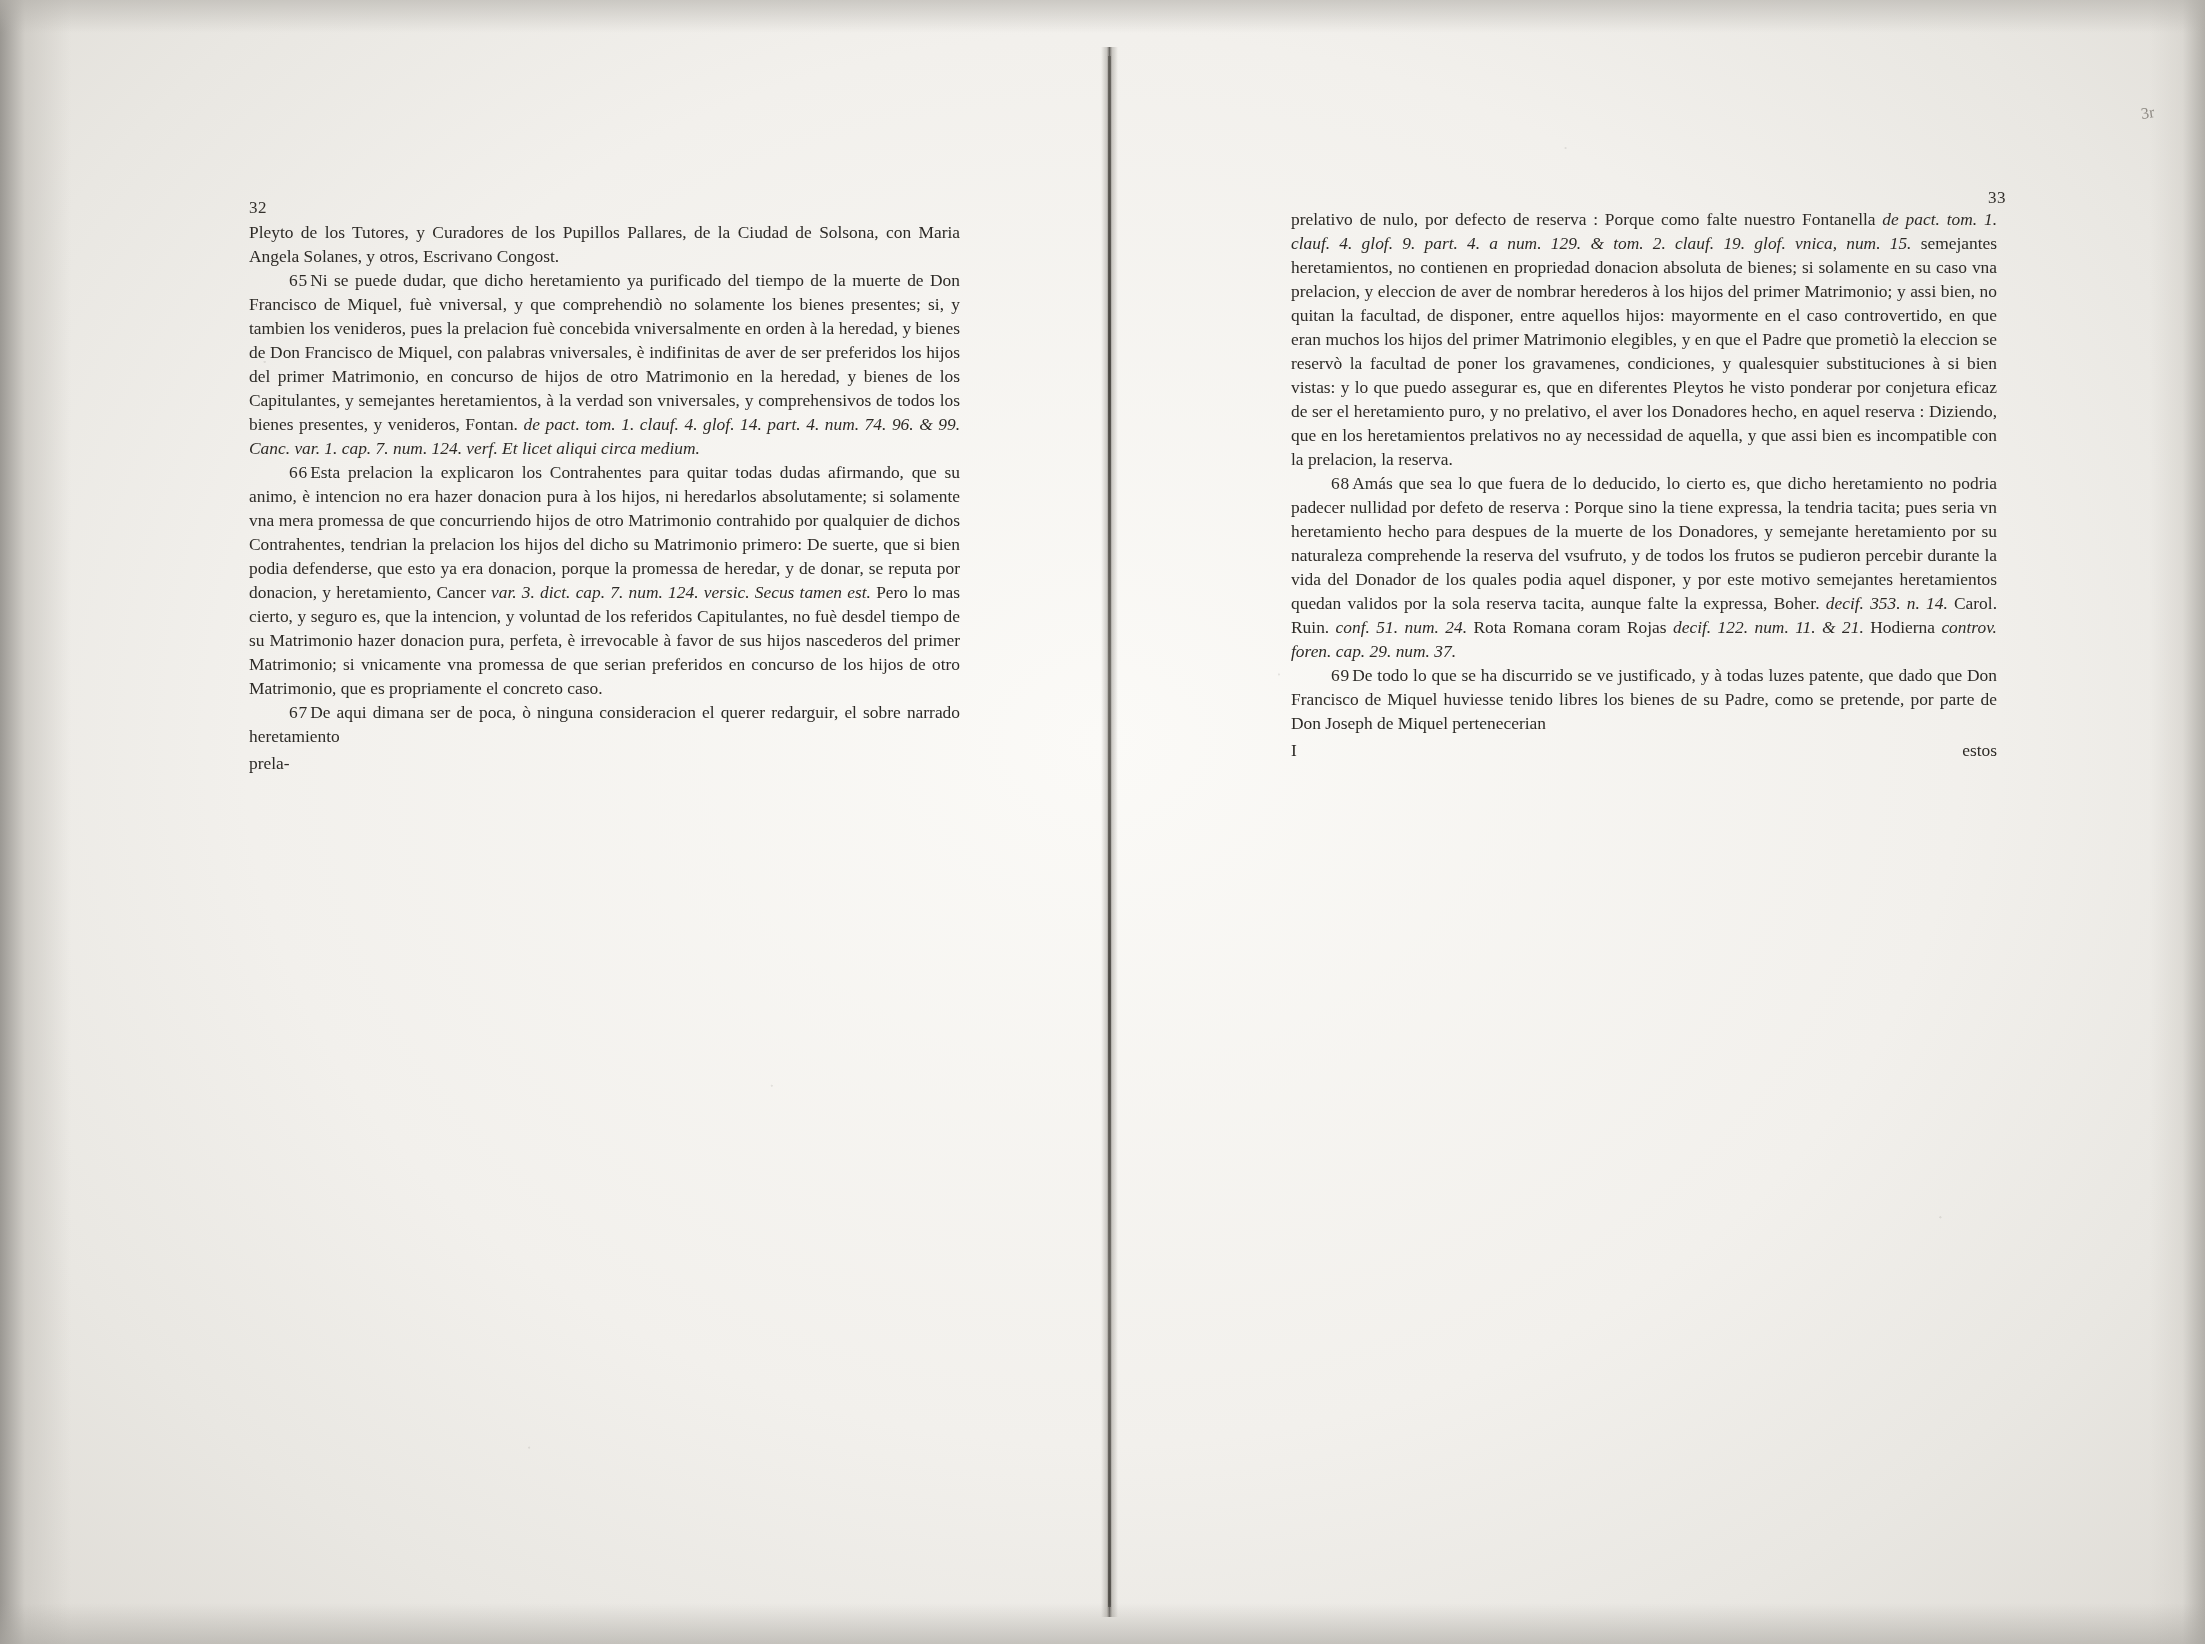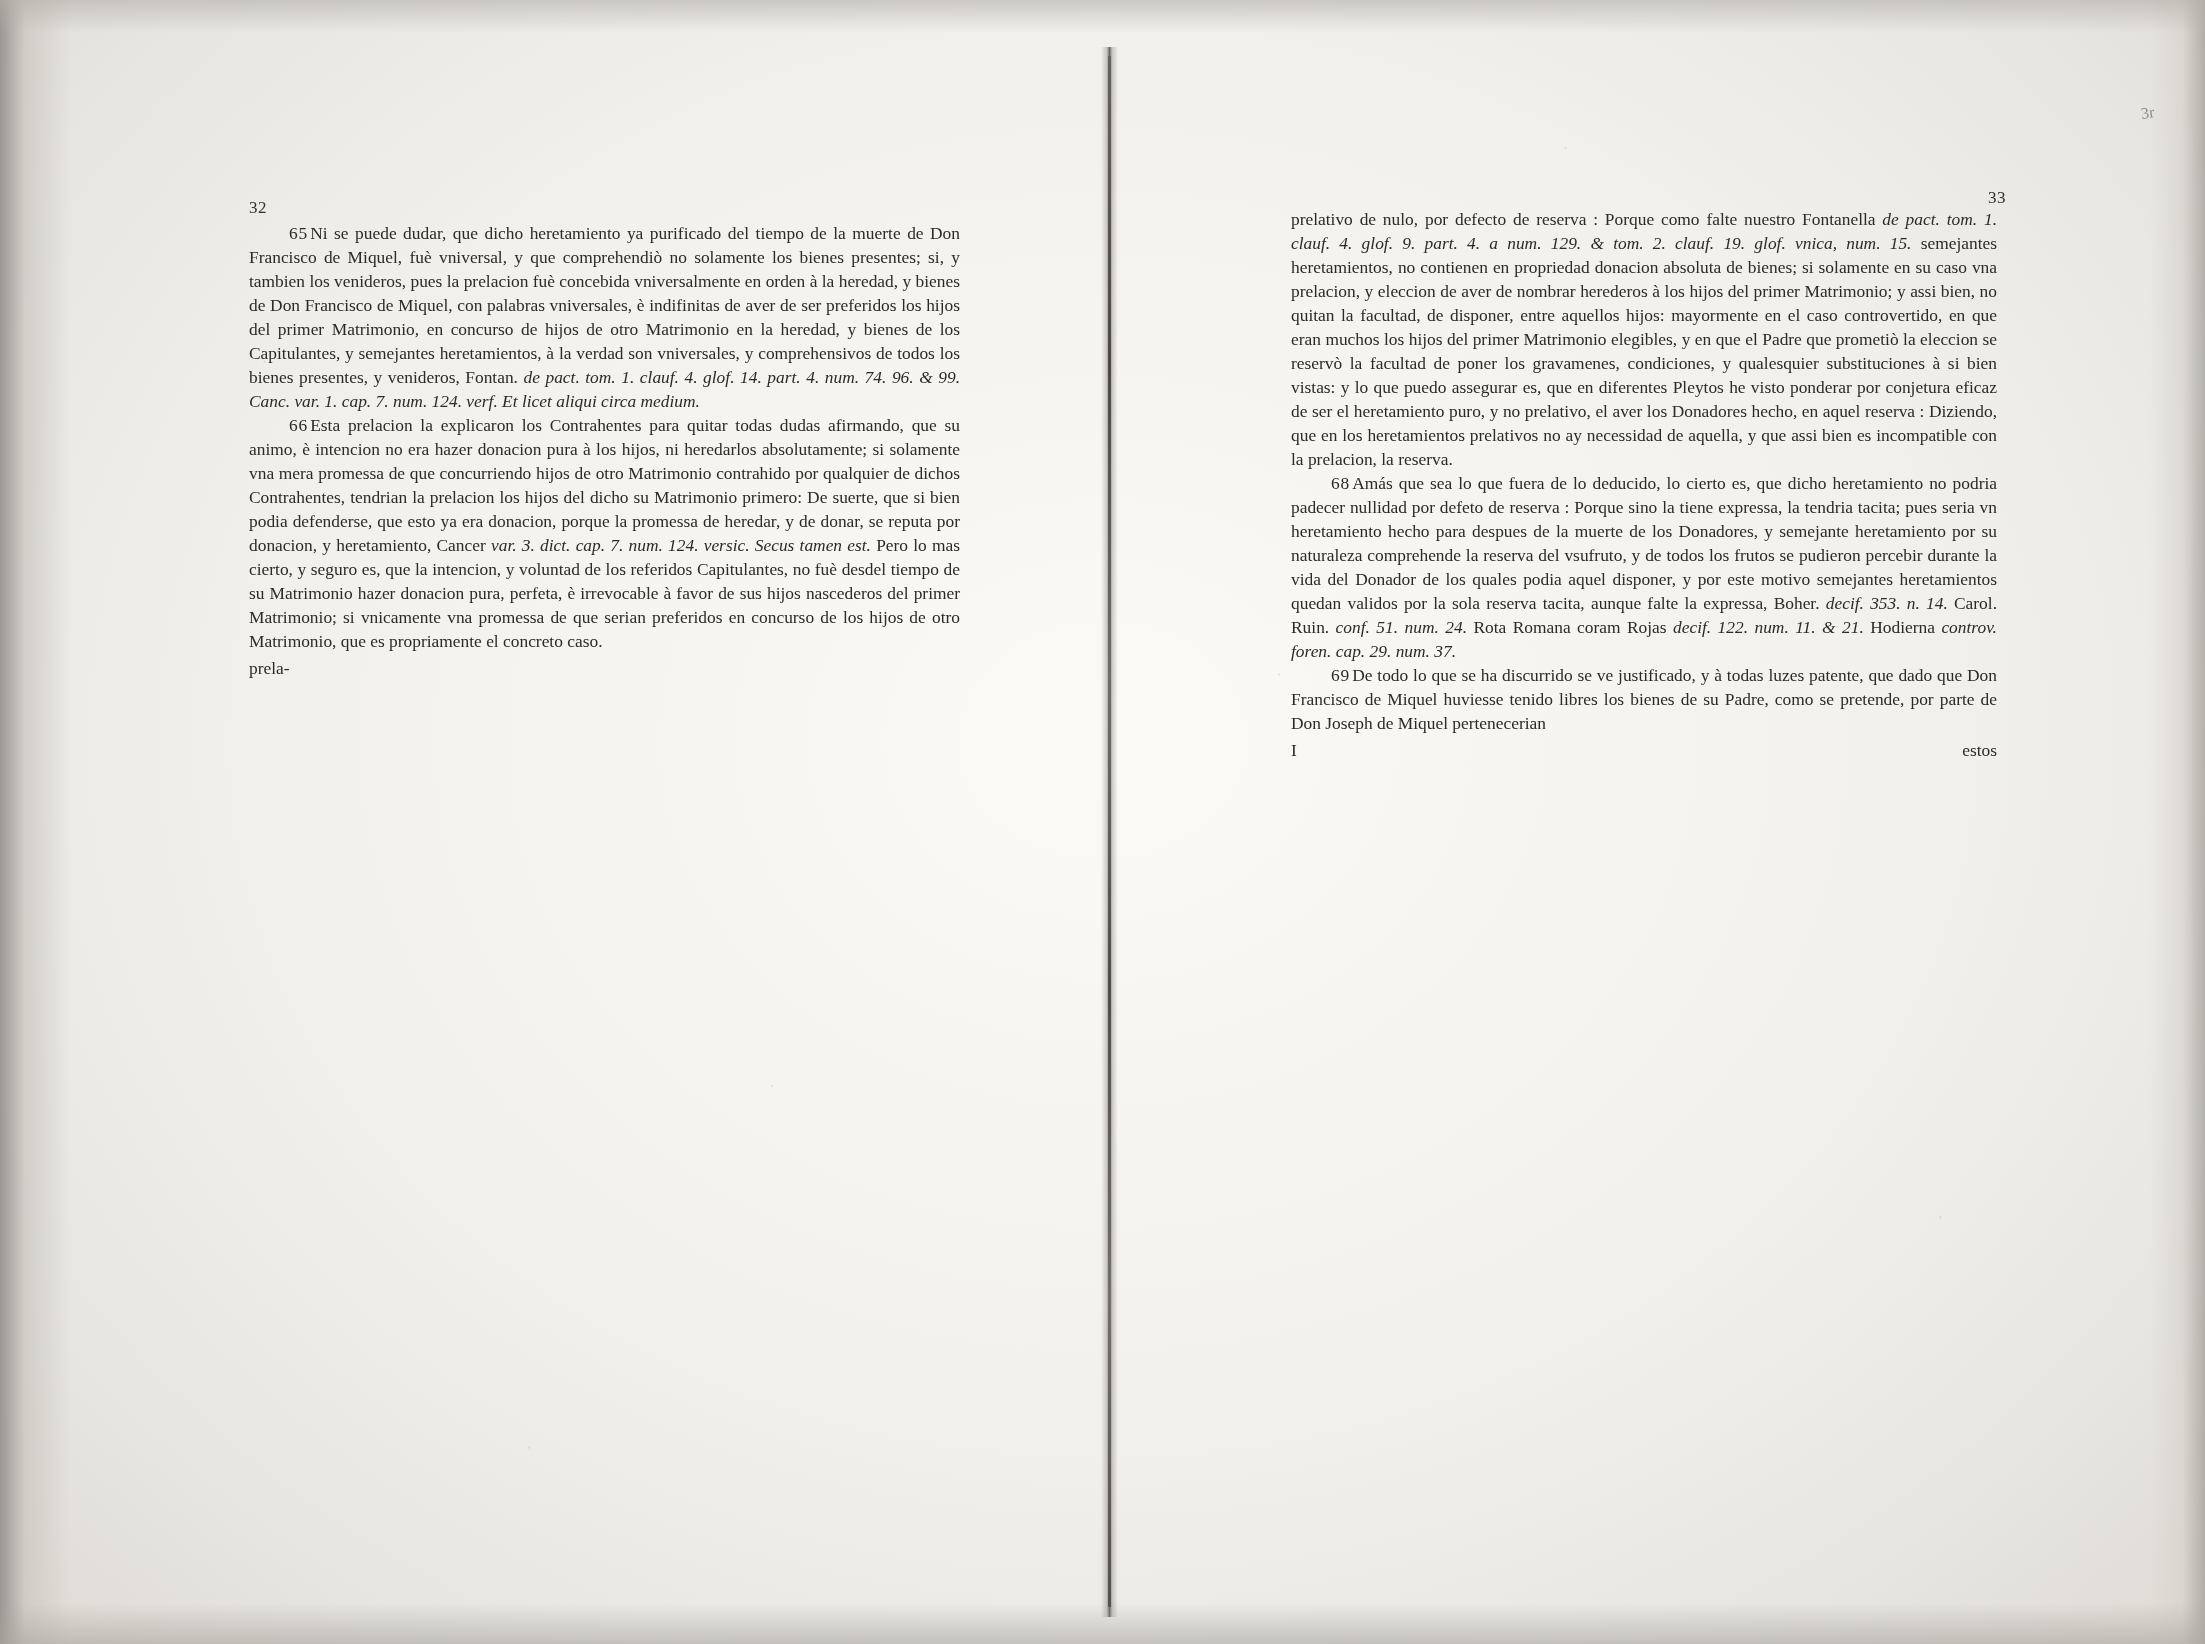--- a/index.html
+++ b/index.html
@@ -169,32 +169,36 @@
 </head>
 <body>
 
 <div class="scan">
   <div class="paper-tone"></div>
 
   <div class="page page-left">
     <div class="folio folio-left">32</div>
     <div class="textblock blur-soft">
 
+      <p class="running-head">Pleyto de los Tutores, y Curadores de los Pupillos Pallares, de la Ciudad de Solsona, con Maria Angela Solanes, y otros, Escrivano Congost.</p>
 
       <p class="indent">
         <span class="num">65</span><span>Ni se puede dudar, que dicho heretamiento ya purificado del tiempo de la muerte de Don Francisco de Miquel, fuè vniversal, y que comprehendiò no solamente los bienes presentes; si, y tambien los venideros, pues la prelacion fuè concebida vniversalmente en orden à la heredad, y bienes de Don Francisco de Miquel, con palabras vniversales, è indifinitas de aver de ser preferidos los hijos del primer Matrimonio, en concurso de hijos de otro Matrimonio en la heredad, y bienes de los Capitulantes, y semejantes heretamientos, à la verdad son vniversales, y comprehensivos de todos los bienes presentes, y venideros, Fontan.</span>
         <span class="it">de pact. tom. 1. clauf. 4. glof. 14. part. 4. num. 74. 96. &amp; 99. Canc. var. 1. cap. 7. num. 124. verf. Et licet aliqui circa medium.</span>
       </p>
 
       <p class="indent">
         <span class="num">66</span><span>Esta prelacion la explicaron los Contrahentes para quitar todas dudas afirmando, que su animo, è intencion no era hazer donacion pura à los hijos, ni heredarlos absolutamente; si solamente vna mera promessa de que concurriendo hijos de otro Matrimonio contrahido por qualquier de dichos Contrahentes, tendrian la prelacion los hijos del dicho su Matrimonio primero: De suerte, que si bien podia defenderse, que esto ya era donacion, porque la promessa de heredar, y de donar, se reputa por donacion, y heretamiento, Cancer</span>
         <span class="it">var. 3. dict. cap. 7. num. 124. versic. Secus tamen est.</span>
         <span>Pero lo mas cierto, y seguro es, que la intencion, y voluntad de los referidos Capitulantes, no fuè desdel tiempo de su Matrimonio hazer donacion pura, perfeta, è irrevocable à favor de sus hijos nascederos del primer Matrimonio; si vnicamente vna promessa de que serian preferidos en concurso de los hijos de otro Matrimonio, que es propriamente el concreto caso.</span>
       </p>
 
+      <p class="indent">
+        <span class="num">67</span><span>De aqui dimana ser de poca, ò ninguna consideracion el querer redarguir, el sobre narrado heretamiento</span>
+      </p>
 
       <span class="catchword">prela-</span>
     </div>
   </div>
 
   <div class="page page-right">
     <div class="folio folio-right">33</div>
     <div class="pen-mark">3r</div>
 
     <div class="textblock blur-soft">

